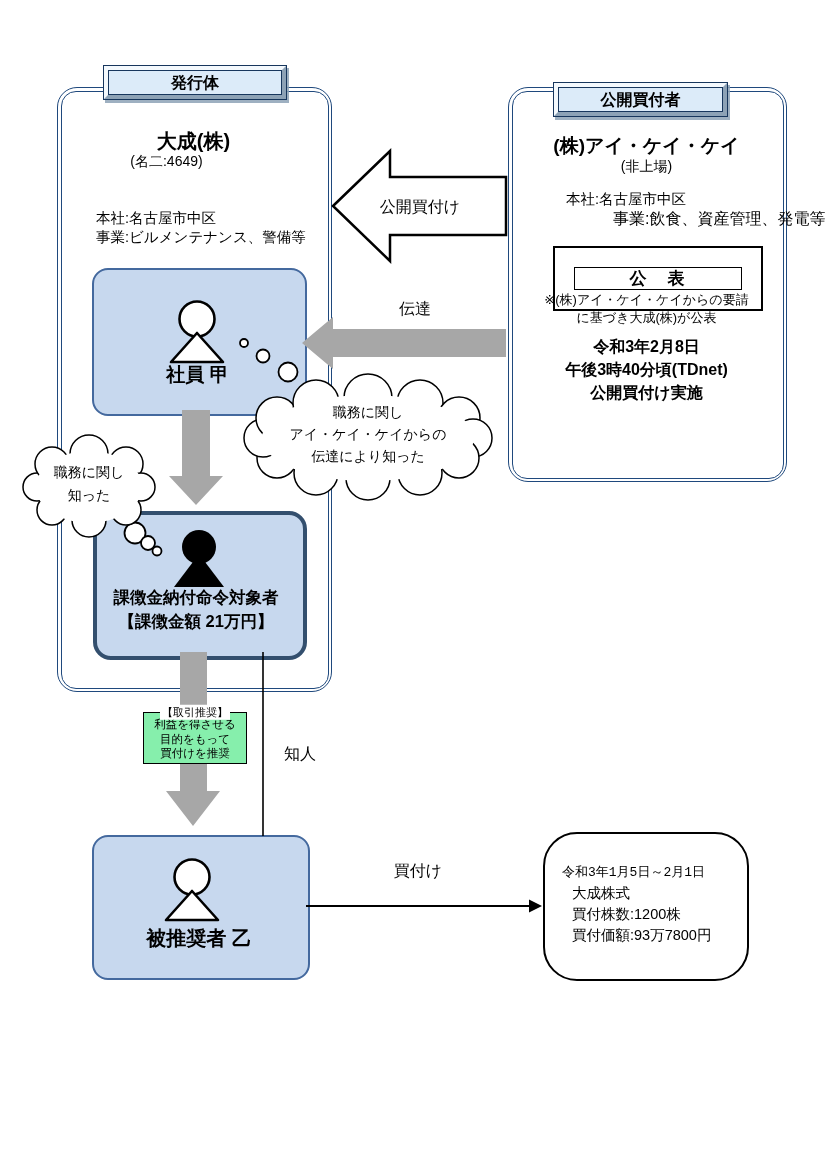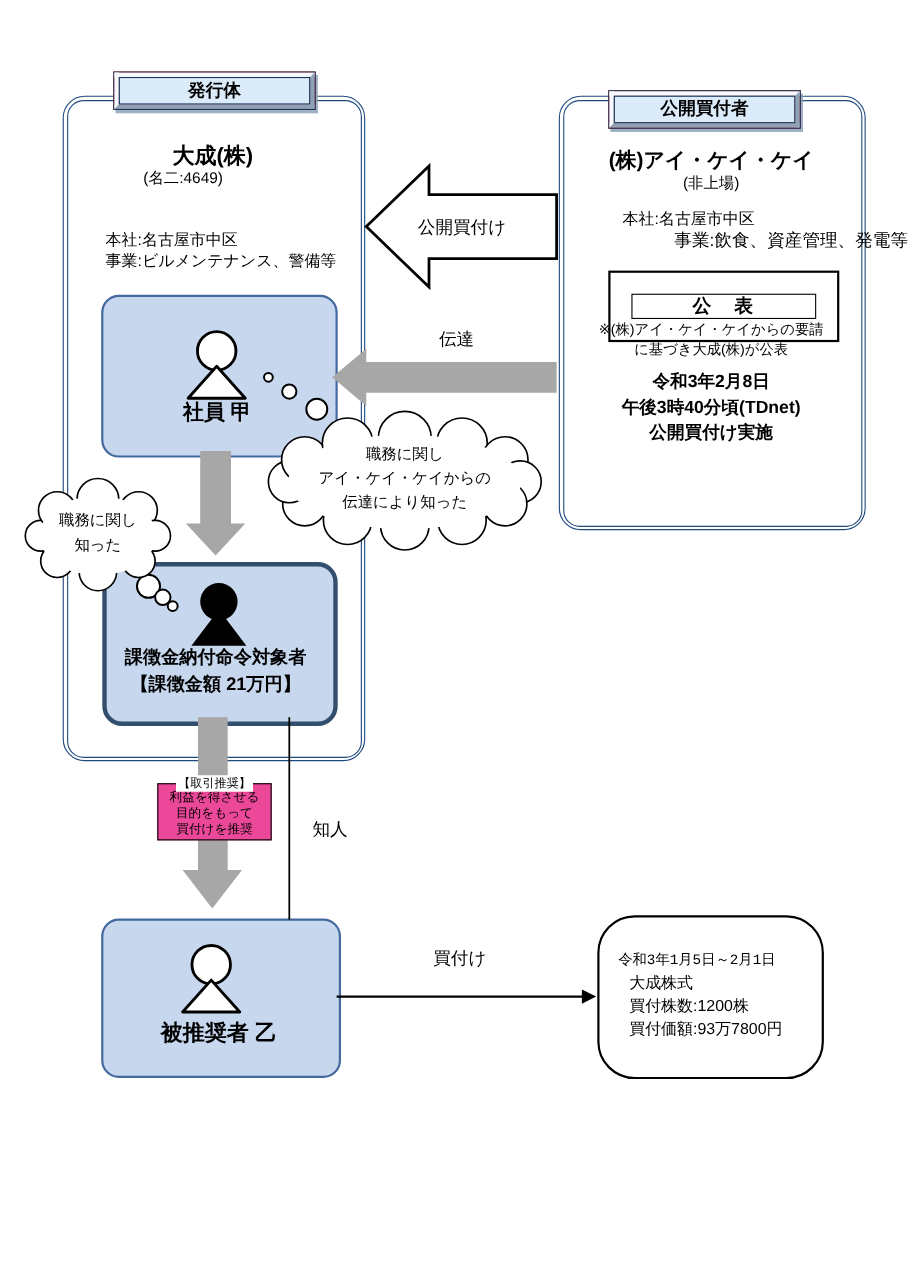--- a/index.html
+++ b/index.html
@@ -40,21 +40,21 @@
   }
   .tag-bevel { border:4px solid; border-color:#f4f9fd #8da2b6 #8da2b6 #f4f9fd; }
   .tag-face {
     border:1px solid #17365d; background:#dcebf9; font-weight:bold;
     font-size:16px; text-align:center; line-height:23px;
   }
   
   .pub { position:absolute; border:2px solid #000; background:#fff; padding:19px; z-index:30; }
   .pub-inner { border:1px solid #000; text-align:center; font-weight:bold; font-size:17px; line-height:21px; letter-spacing:2px; }
   
-  .rec { position:absolute; border:1.3px solid #000; background:#ec4899; z-index:30; }
+  .rec { position:absolute; border:1.3px solid #000; background:#86efac; z-index:30;font-family:Liberation Mono, monospace; }
   .rec-title {
     position:absolute; left:50%; top:0; transform:translate(-50%,-55%);
     background:#fff; font-size:11px; padding:0 2px; white-space:nowrap;
   }
   .rec-body { font-size:11.5px; line-height:14.5px; text-align:center; padding-top:5px; }
 </style>
 </head>
 <body>
 
 <div class="canvas">

